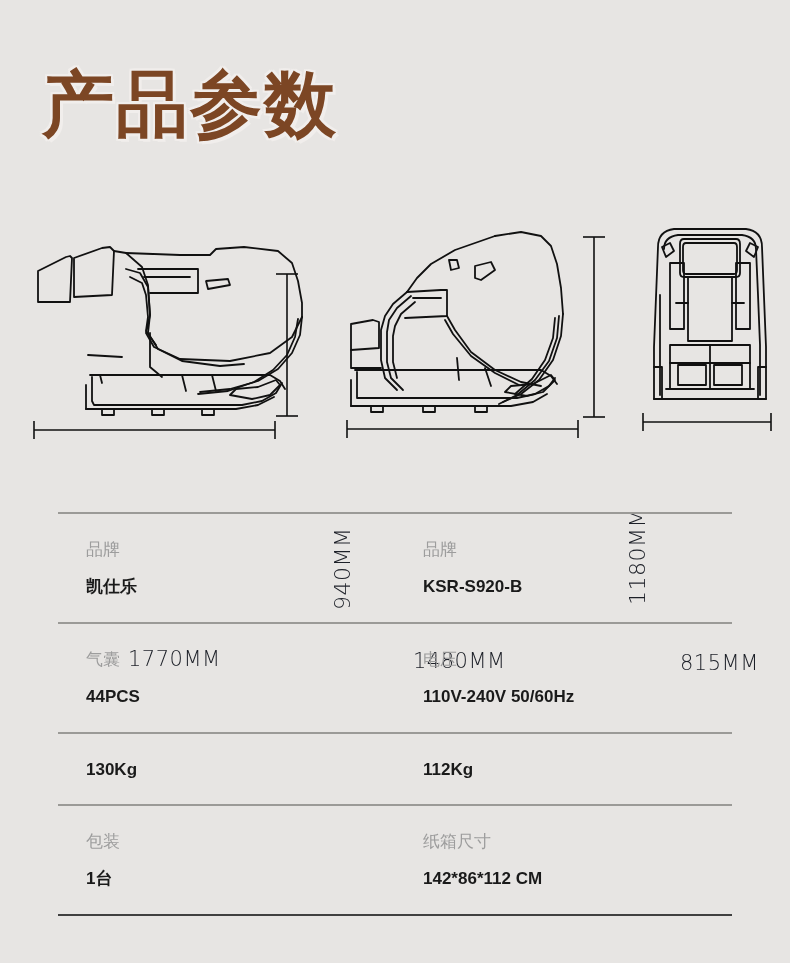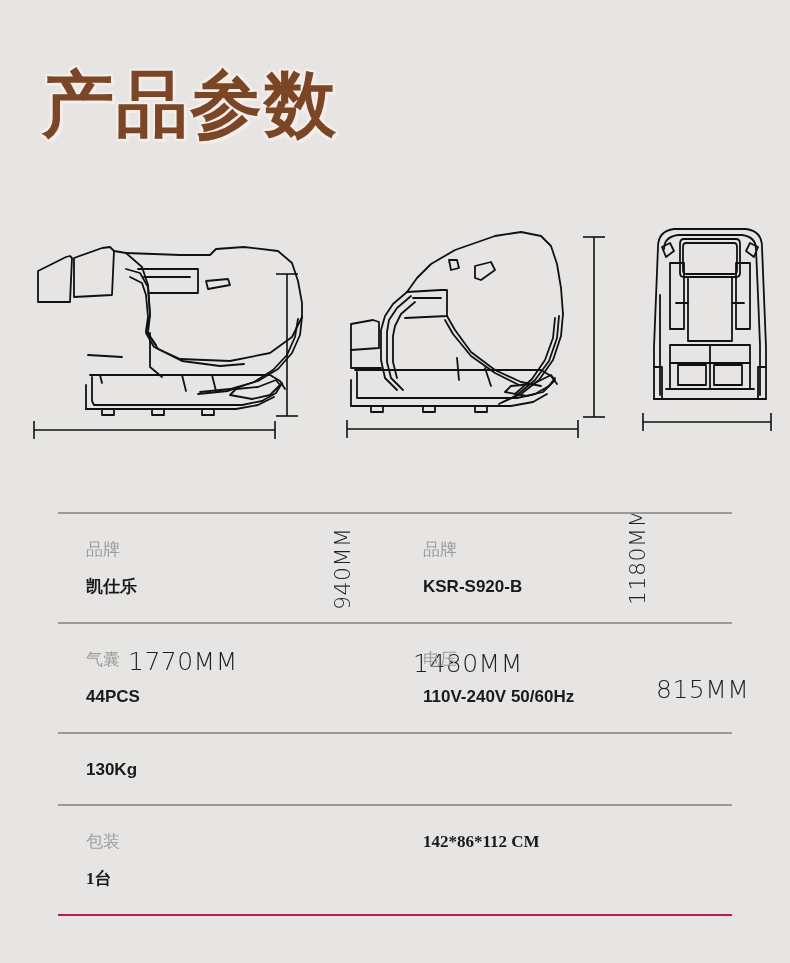--- a/index.html
+++ b/index.html
@@ -58,21 +58,21 @@
   .diagram svg { display: block; }
 
   .dim-label {
     position: absolute;
     color: #1d2028;
     font-family: "DejaVu Sans", "Liberation Sans", sans-serif;
     font-weight: 300;
     white-space: nowrap;
   }
   .dim-h {
-    font-size: 25px;
+    font-size: 21px;
     letter-spacing: 0.5px;
   }
   .dim-v {
     font-size: 22px;
     letter-spacing: 0.5px;
     transform-origin: 0 0;
     transform: rotate(-90deg);
   }
 
   
@@ -82,22 +82,21 @@
     top: 512px;
     width: 674px;
   }
   .spec-row {
     display: flex;
     border-top: 2px solid #9b9a97;
     padding: 26px 0 24px 0;
     box-sizing: border-box;
   }
   .spec-row:last-child {
-    border-bottom: 2px solid #be185d;
-    font-family: Liberation Serif, serif;
+    border-bottom: 2px solid #404040;
   }
   .spec-cell {
     width: 50%;
     box-sizing: border-box;
     padding-left: 28px;
   }
   .spec-cell.right { padding-left: 322px; }
   .spec-row .spec-cell.right { padding-left: 28px; }
   .spec-label {
     font-size: 17px;
@@ -285,21 +284,21 @@
       </svg>
 
       <svg style="position:absolute; left:0px; top:196px;" width="140" height="18">
         <g stroke="#111" stroke-width="1.6">
           <line x1="3" y1="0" x2="3" y2="18"></line>
           <line x1="131" y1="0" x2="131" y2="18"></line>
           <line x1="3" y1="9" x2="131" y2="9"></line>
         </g>
       </svg>
     </div>
-    <div class="dim-label dim-h" style="left:656px; top:436px;margin-top:24px;">815MM</div>
+    <div class="dim-label dim-h" style="left:680px; top:436px;">815MM</div>
 
   </div>
 
   <div class="spec-table">
 
     <div class="spec-row">
       <div class="spec-cell">
         <div class="spec-label">品牌</div>
         <div class="spec-value">凯仕乐</div>
       </div>
@@ -318,28 +317,30 @@
         <div class="spec-label">电压</div>
         <div class="spec-value">110V-240V  50/60Hz</div>
       </div>
     </div>
 
     <div class="spec-row">
       <div class="spec-cell">
         <div class="spec-value">130Kg</div>
       </div>
       <div class="spec-cell right">
+        <div class="spec-value">112Kg</div>
       </div>
     </div>
 
     <div class="spec-row">
       <div class="spec-cell">
         <div class="spec-label">包装</div>
         <div class="spec-value">1台</div>
       </div>
       <div class="spec-cell right">
+        <div class="spec-label">纸箱尺寸</div>
         <div class="spec-value">142*86*112 CM</div>
       </div>
     </div>
 
   </div>
 
 </div>
 
 </body></html>

